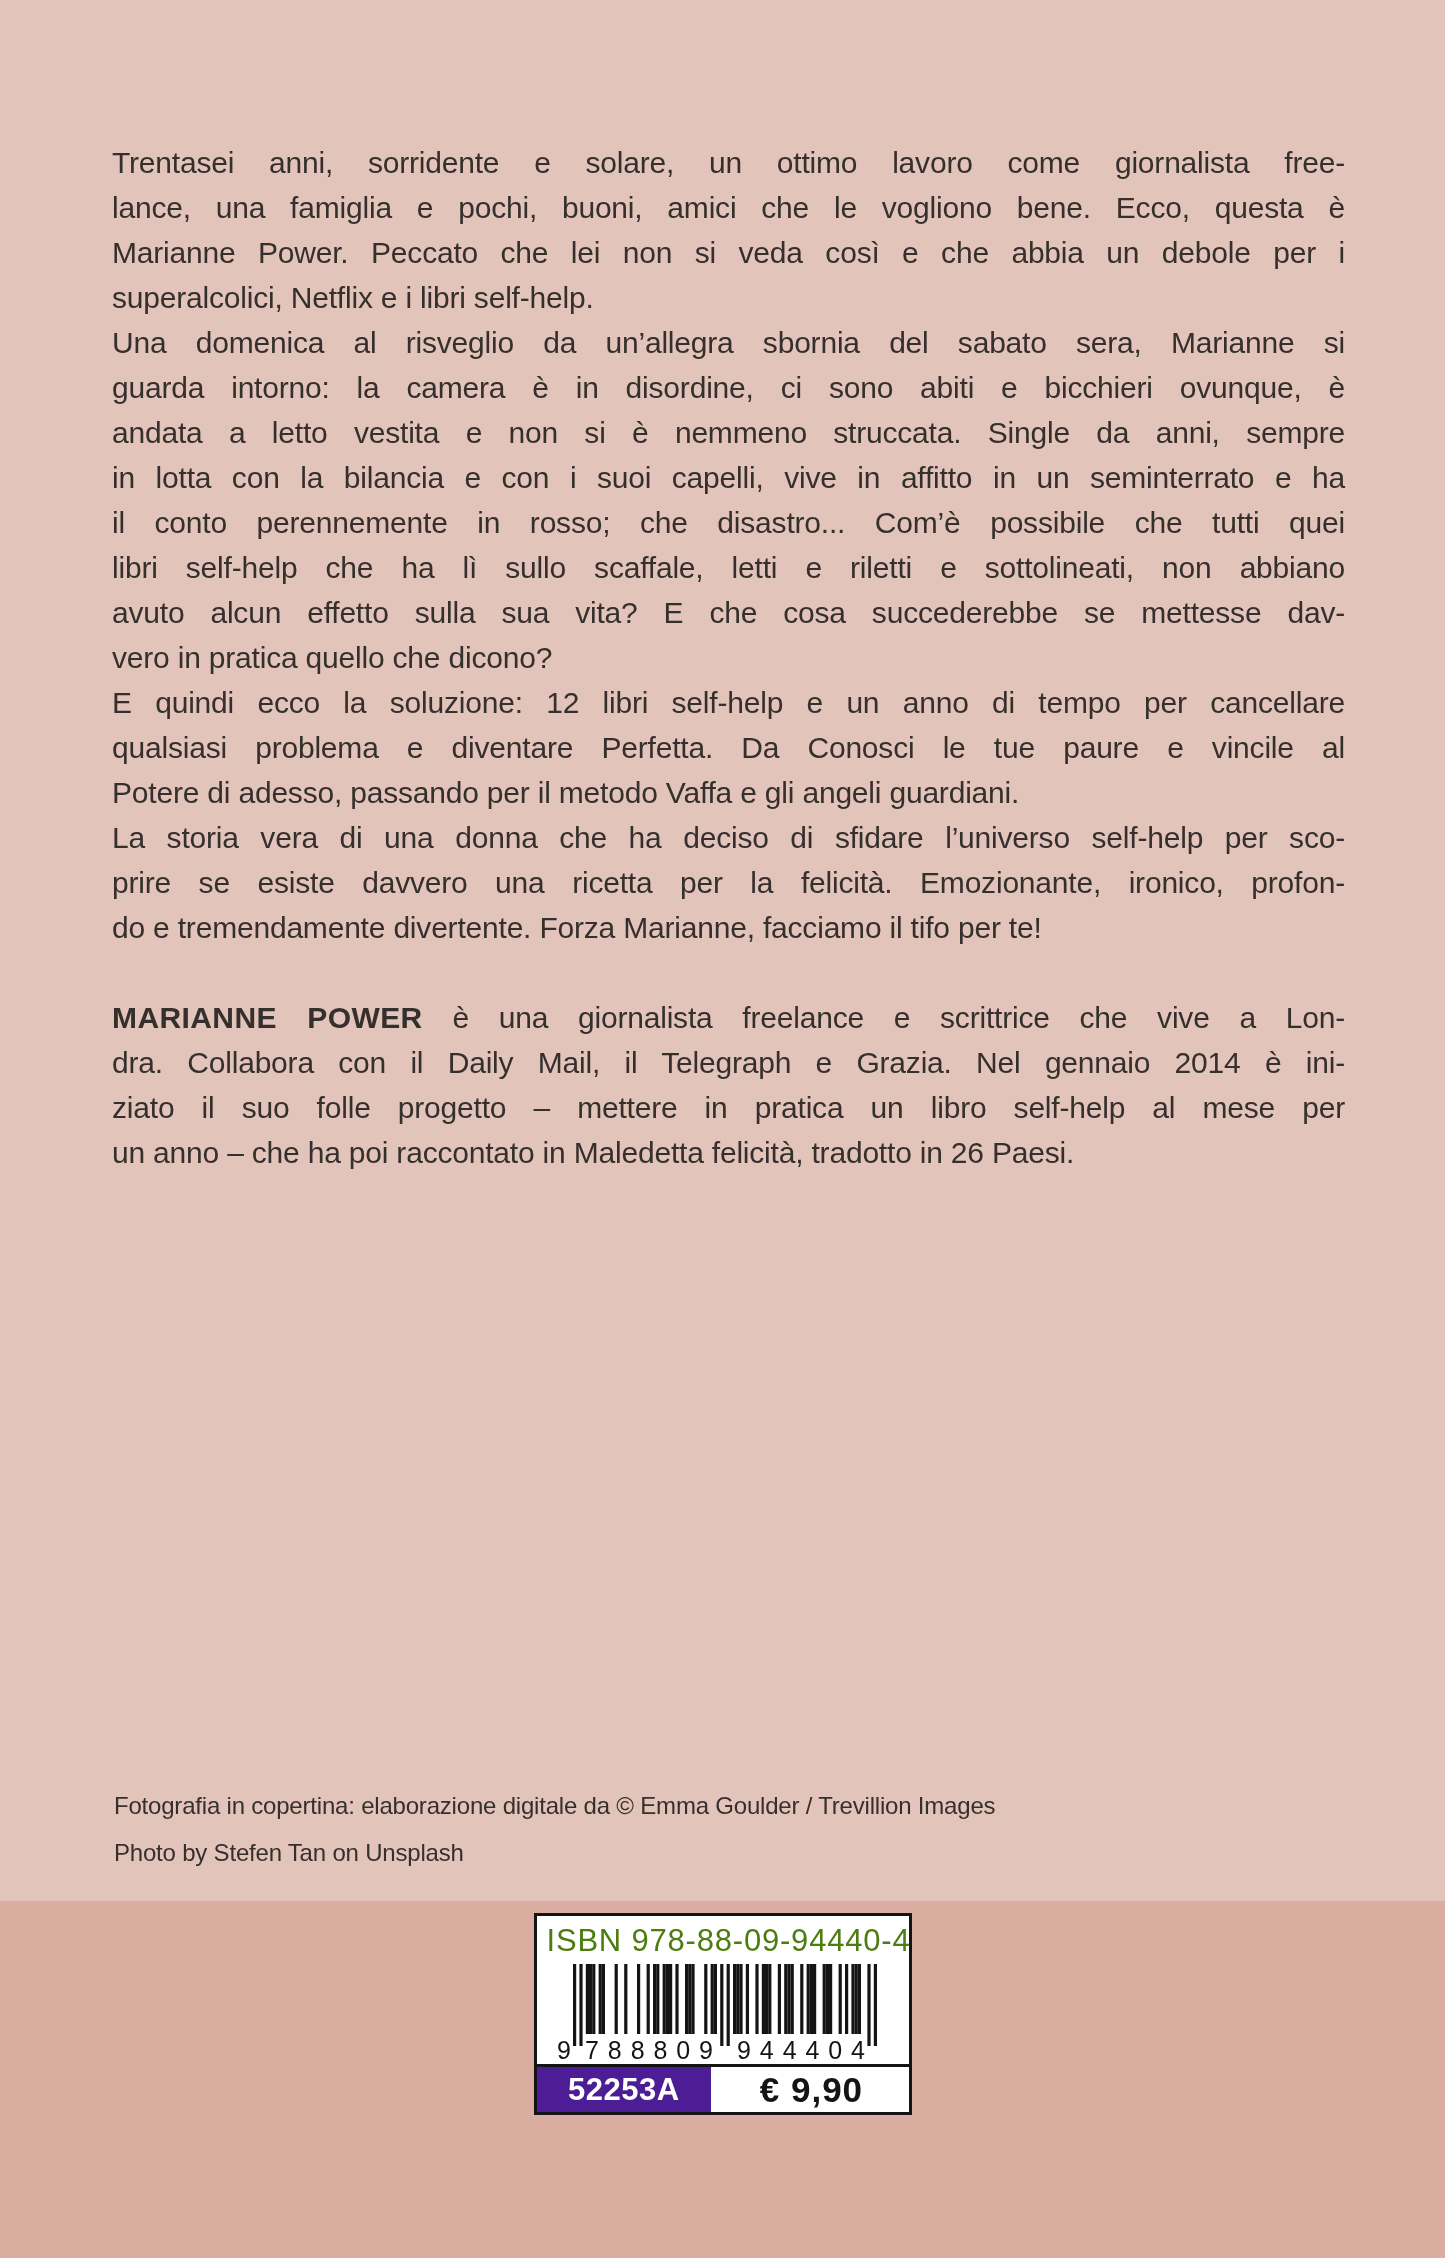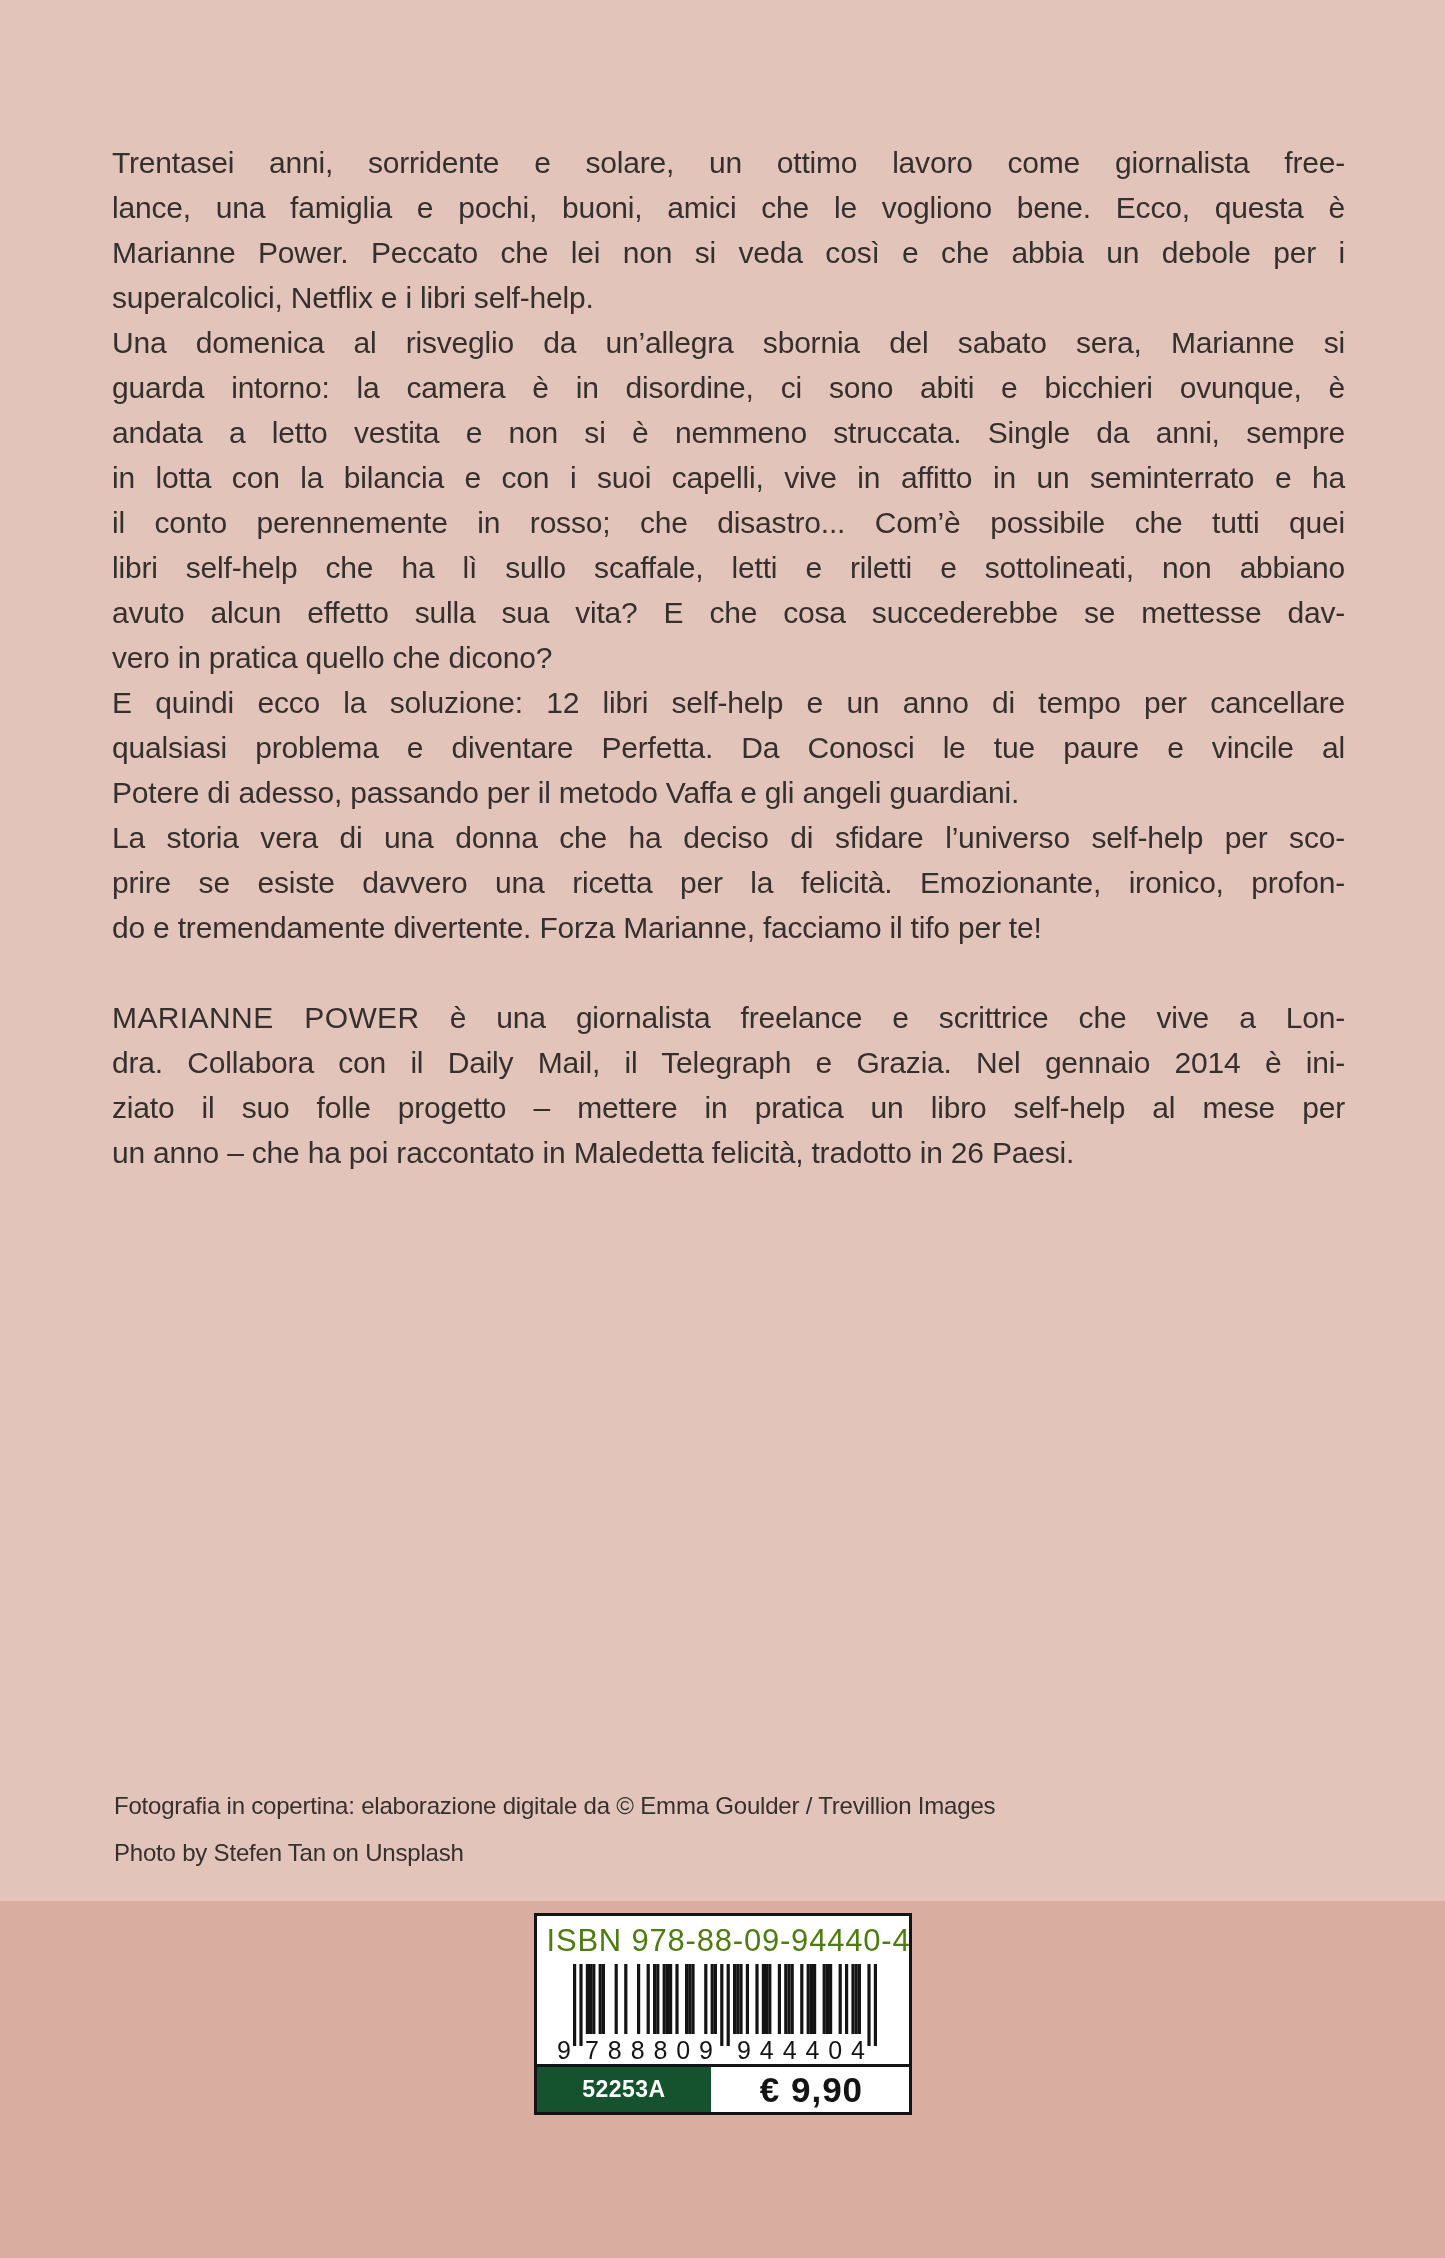--- a/index.html
+++ b/index.html
@@ -15,21 +15,21 @@
     position:absolute;
     left:112px;right:100px;top:140px;
     font-size:30px;
     line-height:45px;
     letter-spacing:-0.2px;
   }
   .para{margin:0;}
   .line{text-align:justify;text-align-last:justify;}
   .line.last{text-align:left;text-align-last:auto;}
   .it{}
-  .author-name{font-weight:normal;letter-spacing:0.4px;}
+  .author-name{font-weight:bold;letter-spacing:0.4px;}
   #author-bio{margin-top:45px;}
   .credits{
     position:absolute;
     left:114px;top:1782px;
     font-size:24px;
     line-height:47px;
     letter-spacing:-0.2px;
   }
   .bottom-strip{
     position:absolute;
@@ -54,24 +54,24 @@
     white-space:nowrap;
   }
   .ean-svg{display:block;margin:0 auto;}
   .label-bottom{
     display:flex;
     height:45px;
     border-top:3px solid #141414;
   }
   .code-cell{
     flex:0 0 47%;
-    background:#14532d;
+    background:#4c1d95;
     color:#ffffff;
     font-weight:bold;
-    font-size:23px;
+    font-size:31px;
     display:flex;align-items:center;justify-content:center;
     border-right:3px solid #ffffff;
     letter-spacing:0.5px;
   }
   .price-cell{
     flex:1;
     background:#ffffff;
     color:#141414;
     font-weight:bold;
     font-size:35px;

